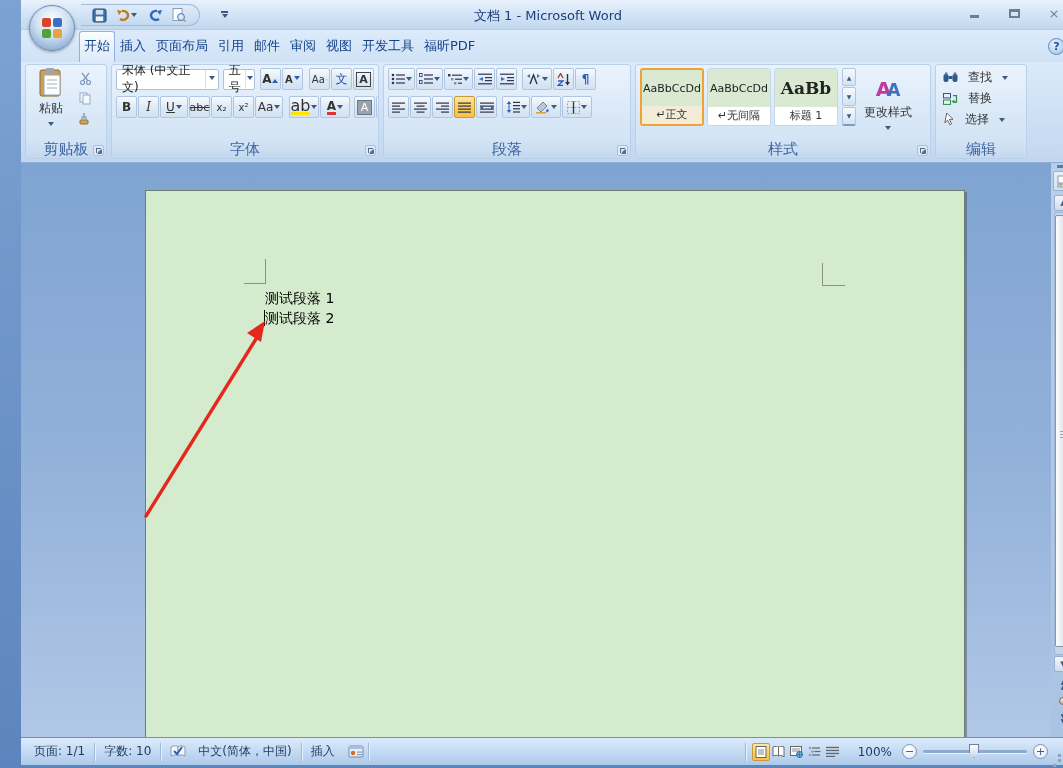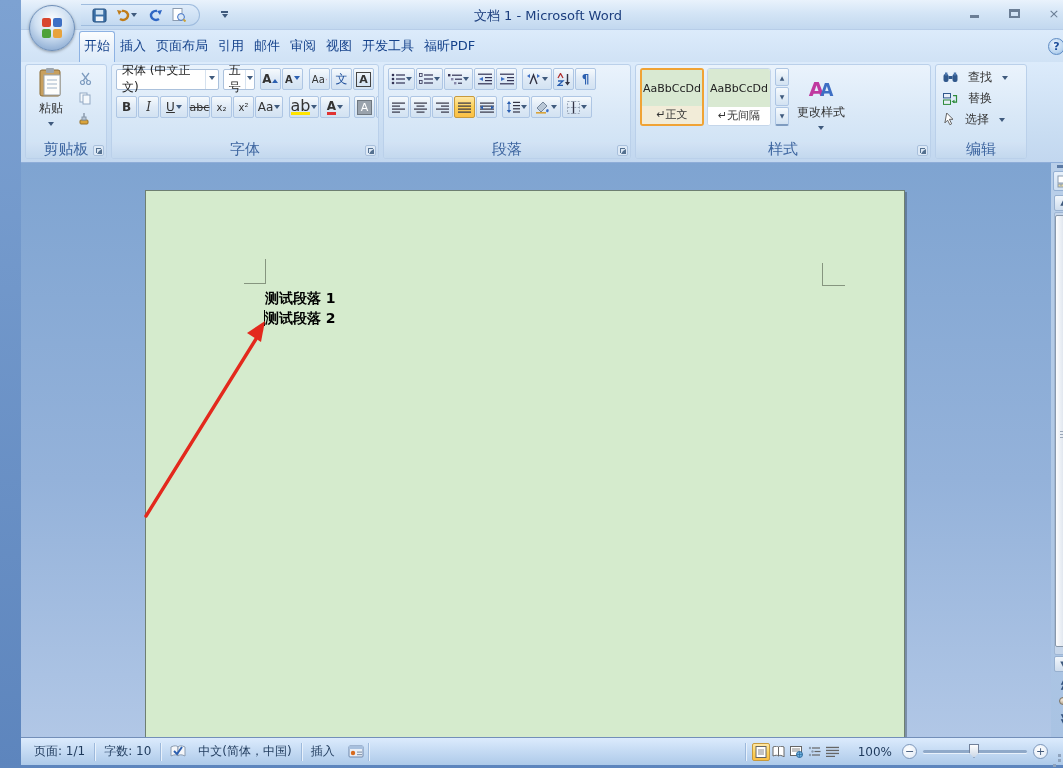--- a/index.html
+++ b/index.html
@@ -106,22 +106,22 @@
   .aa-ic { font-family:"DejaVu Serif",serif; font-weight:bold; line-height:20px; }
   .aa-ic .a1 { color:#c0399f; font-size:20px; } .aa-ic .a2 { color:#3e6fc4; font-size:17px; margin-left:-4px; }
 
   
   .ebtn { display:flex; align-items:center; gap:10px; height:19px; font-size:12px; color:#333;
     padding:0 3px; margin-bottom:2px; }
 
   
   .work { position:absolute; left:0; top:163px; width:100%; height:574px;
     background:linear-gradient(180deg,#7fa4d1,#94b2da 55%,#b1c7e6); overflow:hidden; }
-  .page { position:absolute; left:124px; top:27px; width:760px; height:560px;
-    border:1px solid #6e7f71; box-shadow:2px 2px 0 rgba(60,75,95,.45);font-weight:bold; }
+  .page { position:absolute; left:124px; top:27px; width:820px; height:560px;
+    border:1px solid #6e7f71; box-shadow:2px 2px 0 rgba(60,75,95,.45); }
   .crop-tl { position:absolute; left:98px; top:68px; width:22px; height:25px;
     border-right:1px solid #86957f; border-bottom:1px solid #86957f; }
   .crop-tr { position:absolute; left:676px; top:72px; width:23px; height:23px;
     border-left:1px solid #86957f; border-bottom:1px solid #86957f; }
   .doctext { position:absolute; left:119px; top:97px; font-size:14px; color:#000; line-height:20px; }
   .caret { position:absolute; left:118px; top:119px; width:1px; height:16px; background:#000; }
   .arrow-svg { position:absolute; left:0; top:0; pointer-events:none; }
 
   
   .scol { position:absolute; right:0; top:0; width:24px; height:100%;
@@ -523,20 +523,24 @@
       <div class="grp-body" style="display:flex;gap:4px">
         <div class="stylebox">
           <div class="sitem sel">
             <div class="sprev">AaBbCcDd</div>
             <div class="sname">↵正文</div>
           </div>
           <div class="sitem">
             <div class="sprev">AaBbCcDd</div>
             <div class="sname">↵无间隔</div>
           </div>
+          <div class="sitem">
+            <div class="sprev big">AaBb</div>
+            <div class="sname">标题 1</div>
+          </div>
         </div>
         <div class="gscroll" style="height:58px">
           <div class="gsbtn">▲</div>
           <div class="gsbtn">▼</div>
           <div class="gsbtn" style="border-bottom:2px solid #7f9cc0">▼</div>
         </div>
         <div class="bigbtn">
           <span class="aa-ic"><span class="a1">A</span><span class="a2">A</span></span>
           <span>更改样式</span>
           <span class="cd"></span>

